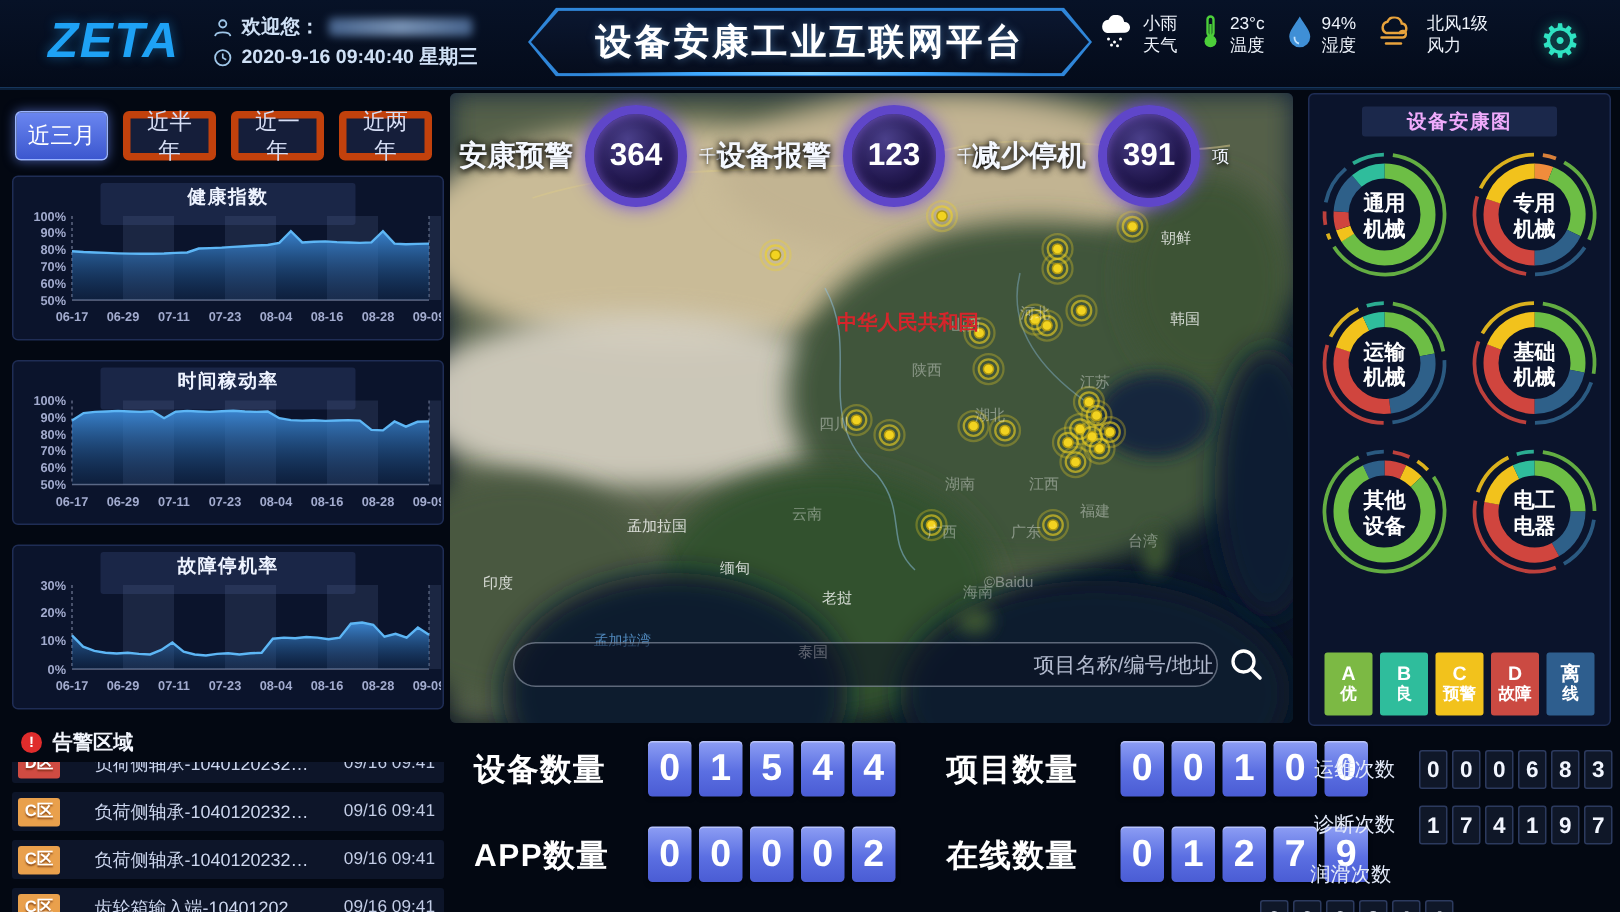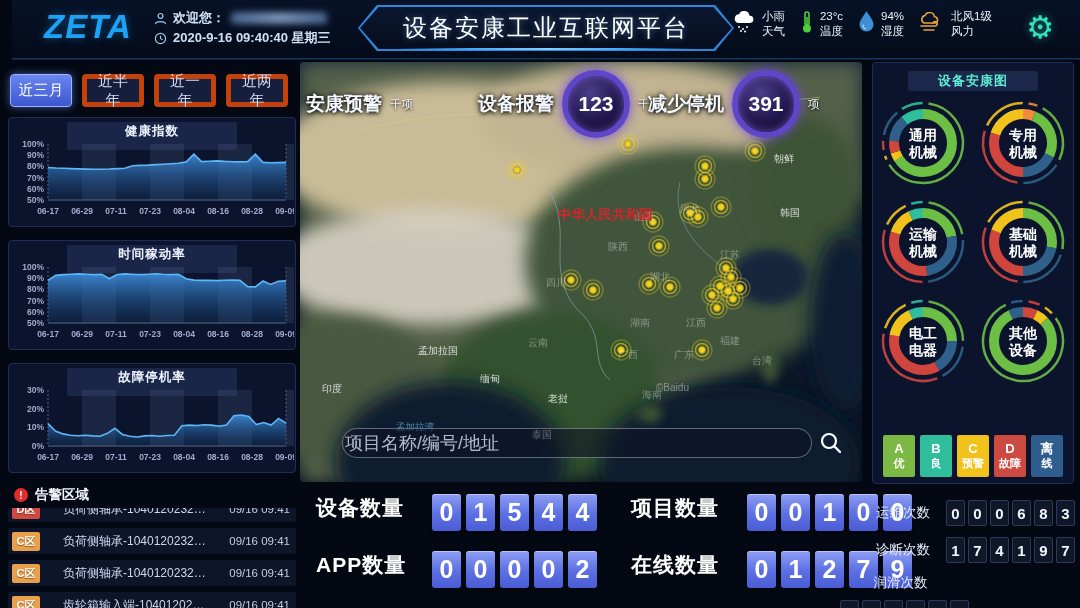--- a/index.html
+++ b/index.html
@@ -1,33 +1,33 @@
 <!DOCTYPE html>
 <html><head>
 <meta charset="utf-8">
 <style>
   html,body{margin:0;padding:0;background:#000;}
   .screen{position:relative;width:1080px;height:608px;background:#030812;overflow:hidden;
           font-family:"Liberation Sans","DejaVu Sans",sans-serif;color:#e8eefb;}
   
-  .hdr{position:absolute;top:0;left:12px;right:0;height:58px;
+  .hdr{position:absolute;top:0;left:0;right:0;height:58px;
        background:linear-gradient(180deg,#071227,#040b1a);
        border-bottom:1px solid #16365c;box-shadow:0 1px 0 #0a1f3a;padding-left:24px;}
   .logo{position:absolute;left:32px;top:8px;font-size:33px;font-weight:900;font-style:italic;
         color:#1ea2f5;letter-spacing:1px;text-shadow:0 0 8px rgba(30,160,245,.45);}
   .welcome{position:absolute;left:142px;top:8px;font-size:13px;color:#cfe0f5;line-height:20px;}
   .wrow{display:flex;align-items:center;gap:6px;font-weight:bold;}
   .blur-name{display:inline-block;width:96px;height:12px;border-radius:3px;
              background:linear-gradient(90deg,#51719e,#8aa7cc,#51719e);filter:blur(3px);opacity:.85;}
   .title-wrap{position:absolute;left:50%;top:5px;transform:translateX(-50%);width:376px;height:46px;
               background:#2f86d9;clip-path:polygon(5% 0%,95% 0%,100% 50%,95% 100%,5% 100%,0% 50%);}
   .title-in{position:absolute;inset:2px;background:linear-gradient(180deg,#0b1730,#060d1d);
             clip-path:polygon(5% 0%,95% 0%,100% 50%,95% 100%,5% 100%,0% 50%);
             display:flex;align-items:center;justify-content:center;}
-  .title-txt{font-size:24px;font-weight:normal;color:#fff;letter-spacing:2px;text-shadow:0 0 6px rgba(120,190,255,.5);text-align:right;}
+  .title-txt{font-size:24px;font-weight:bold;color:#fff;letter-spacing:2px;text-shadow:0 0 6px rgba(120,190,255,.5);text-align:right;}
   .title-deco{position:absolute;bottom:1px;left:50%;transform:translateX(-50%);width:300px;height:2px;
               background:linear-gradient(90deg,transparent,#3fa9ff,#7fd0ff,#3fa9ff,transparent);}
   .weather{position:absolute;right:88px;top:9px;display:flex;gap:15px;}
   .witem{display:flex;align-items:center;gap:6px;}
   .wtxt{display:flex;flex-direction:column;font-size:11.5px;line-height:1.3;color:#eef3fb;}
   .gear{position:absolute;right:26px;top:9px;font-size:31px;color:#2fe3c2;line-height:38px;cursor:pointer;
         text-shadow:0 0 8px rgba(47,227,194,.5);}
   
   .leftcol{position:absolute;left:8px;top:66px;width:288px;bottom:0;}
   .tabs{display:flex;gap:10px;margin:8px 0 10px 2px;}
@@ -63,37 +63,37 @@
   .stat-label{font-size:19px;font-weight:bold;color:#f4f8ff;text-shadow:0 1px 4px #000,0 0 6px rgba(0,0,0,.8);}
   .stat-ring{width:56px;height:56px;border-radius:50%;
              background:radial-gradient(circle at 40% 30%,#4a3f8a 0%,#241a52 50%,#120c33 78%);
              border:6px solid #5f46c9;box-shadow:0 0 12px rgba(110,70,230,.95),inset 0 0 8px rgba(160,120,255,.6);
              display:flex;align-items:center;justify-content:center;
              font-size:21px;font-weight:bold;color:#fff;}
   .stat-unit{font-size:11.5px;color:#eef2fb;text-shadow:0 1px 3px #000;}
   .search-wrap{position:absolute;left:42px;top:366px;width:470px;height:30px;}
   .search-input{width:100%;height:100%;box-sizing:border-box;border-radius:16px;
                 background:rgba(12,18,36,.55);border:1px solid rgba(230,238,255,.38);
-                color:#eef2fb;font-size:18px;text-align:left;outline:none;font-family:inherit;}
+                color:#eef2fb;font-size:14px;text-align:right;outline:none;font-family:inherit;}
   .search-input::placeholder{color:rgba(220,228,248,.8);}
   .search-ico{position:absolute;left:518px;top:368px;cursor:pointer;}
   
-  .cnt-row{position:absolute;left:316px;display:flex;}
+  .cnt-row{position:absolute;left:316px;display:flex;align-items:center;}
   .cnt-label{font-size:21px;font-weight:bold;color:#fff;letter-spacing:1px;width:116px;}
   .digits{display:flex;gap:5px;margin-right:34px;}
   .digit{width:29px;height:37px;border-radius:3px;display:flex;align-items:center;justify-content:center;
          background:linear-gradient(180deg,#8d9ef4 0%,#5b6fe2 55%,#4a5cd4 100%);
          box-shadow:inset 0 1px 0 rgba(255,255,255,.4),0 1px 3px rgba(0,0,0,.6);
          font-size:25px;font-weight:bold;color:#fff;}
   
   .rpanel{position:absolute;left:872px;top:62px;width:200px;height:420px;border-radius:4px;
           background:rgba(13,22,48,.88);border:1px solid #1f2d55;}
   .rtitle{position:absolute;top:8px;left:50%;transform:translateX(-50%);
           min-width:110px;height:20px;line-height:20px;text-align:center;background:rgba(44,60,105,.5);
-          border-radius:2px;font-size:13px;font-weight:bold;color:#5eead4;letter-spacing:1px;padding:0 10px;}
+          border-radius:2px;font-size:13px;font-weight:bold;color:#f0abfc;letter-spacing:1px;padding:0 10px;}
   .gauges{position:absolute;top:34px;left:0;right:0;display:grid;grid-template-columns:1fr 1fr;
           justify-items:center;row-gap:7px;}
   .gauge{position:relative;width:92px;height:92px;cursor:pointer;}
   .legend{position:absolute;left:10px;right:10px;top:372px;display:flex;gap:5px;}
   .lg{flex:1;height:42px;border-radius:2px;display:flex;flex-direction:column;align-items:center;
       justify-content:center;line-height:1.25;color:#fff;font-weight:bold;}
   .lg .g1{font-size:13px;} .lg .g2{font-size:11px;}
   .ops-row{position:absolute;left:876px;display:flex;align-items:center;gap:8px;}
   .ops-label{font-size:13.5px;color:#e4ebfa;width:62px;}
   .ops-digits{display:flex;gap:3px;}
@@ -497,20 +497,21 @@
           <text x="452" y="302" font-size="10" fill="rgba(255,255,255,.38)">台湾</text>
           <text x="342" y="336" font-size="10" fill="rgba(255,255,255,.38)">海南</text>
           <text x="258" y="157" font-size="13.5" font-weight="bold" fill="#d5252b">中华人民共和国</text>
           <text x="96" y="368" font-size="9.5" fill="#5b9bd5" opacity="0.85">孟加拉湾</text>
           <text x="356" y="329" font-size="10" fill="rgba(255,255,255,.4)">©Baidu</text>
         </g>
     </svg>
     <div id="statGroups">
         <div class="stat-g" style="left: 6px;">
           <span class="stat-label">安康预警</span>
+          <div class="stat-ring">364</div>
           <span class="stat-unit">千项</span>
         </div>
         <div class="stat-g" style="left: 178px;">
           <span class="stat-label">设备报警</span>
           <div class="stat-ring">123</div>
           <span class="stat-unit">千项</span>
         </div>
         <div class="stat-g" style="left: 348px;">
           <span class="stat-label">减少停机</span>
           <div class="stat-ring">391</div>
@@ -614,45 +615,45 @@
             <circle cx="46" cy="46" r="29" fill="none" stroke="#2e6089" stroke-width="10" stroke-dasharray="40.08672225980576 182.212373908208" transform="rotate(10.800000000000011 46 46)"></circle>
             <circle cx="46" cy="46" r="40" fill="none" stroke="#2e6089" stroke-width="2.5" opacity="0.9" stroke-dasharray="49.29203070318036 251.32741228718345" transform="rotate(18.80000000000001 46 46)"></circle>
             <circle cx="46" cy="46" r="29" fill="none" stroke="#d0453e" stroke-width="10" stroke-dasharray="56.485835911544484 182.212373908208" transform="rotate(90 46 46)"></circle>
             <circle cx="46" cy="46" r="40" fill="none" stroke="#d0453e" stroke-width="2.5" opacity="0.9" stroke-dasharray="71.91149780902687 251.32741228718345" transform="rotate(98 46 46)"></circle>
             <circle cx="46" cy="46" r="29" fill="none" stroke="#f2c21c" stroke-width="10" stroke-dasharray="34.62035104255952 182.212373908208" transform="rotate(201.60000000000002 46 46)"></circle>
             <circle cx="46" cy="46" r="40" fill="none" stroke="#f2c21c" stroke-width="2.5" opacity="0.9" stroke-dasharray="41.752208334564855 251.32741228718345" transform="rotate(209.60000000000002 46 46)"></circle>
             <text x="46" y="43" text-anchor="middle" font-size="14" font-weight="bold" fill="#fff">基础</text>
             <text x="46" y="60" text-anchor="middle" font-size="14" font-weight="bold" fill="#fff">机械</text>
           </svg></div>
         <div class="gauge"><svg width="92" height="92" viewBox="0 0 92 92">
+            <circle cx="46" cy="46" r="29" fill="none" stroke="#d0453e" stroke-width="10" stroke-dasharray="12.754866173574563 182.212373908208" transform="rotate(-90 46 46)"></circle>
+            <circle cx="46" cy="46" r="40" fill="none" stroke="#d0453e" stroke-width="2.5" opacity="0.9" stroke-dasharray="11.592918860102841 251.32741228718345" transform="rotate(-82 46 46)"></circle>
+            <circle cx="46" cy="46" r="29" fill="none" stroke="#f2c21c" stroke-width="10" stroke-dasharray="10.93274243449248 182.212373908208" transform="rotate(-64.8 46 46)"></circle>
+            <circle cx="46" cy="46" r="40" fill="none" stroke="#f2c21c" stroke-width="2.5" opacity="0.9" stroke-dasharray="9.079644737231007 251.32741228718345" transform="rotate(-56.8 46 46)"></circle>
+            <circle cx="46" cy="46" r="29" fill="none" stroke="#6dbe45" stroke-width="10" stroke-dasharray="145.7698991265664 182.212373908208" transform="rotate(-43.199999999999996 46 46)"></circle>
+            <circle cx="46" cy="46" r="40" fill="none" stroke="#6dbe45" stroke-width="2.5" opacity="0.9" stroke-dasharray="195.06192982974676 251.32741228718345" transform="rotate(-35.199999999999996 46 46)"></circle>
+            <circle cx="46" cy="46" r="29" fill="none" stroke="#2e6089" stroke-width="10" stroke-dasharray="12.754866173574563 182.212373908208" transform="rotate(244.8 46 46)"></circle>
+            <circle cx="46" cy="46" r="40" fill="none" stroke="#2e6089" stroke-width="2.5" opacity="0.9" stroke-dasharray="11.592918860102841 251.32741228718345" transform="rotate(252.8 46 46)"></circle>
+            <text x="46" y="43" text-anchor="middle" font-size="14" font-weight="bold" fill="#fff">其他</text>
+            <text x="46" y="60" text-anchor="middle" font-size="14" font-weight="bold" fill="#fff">设备</text>
+          </svg></div>
+        <div class="gauge"><svg width="92" height="92" viewBox="0 0 92 92">
             <circle cx="46" cy="46" r="29" fill="none" stroke="#6dbe45" stroke-width="10" stroke-dasharray="45.553093477052 182.212373908208" transform="rotate(-90 46 46)"></circle>
             <circle cx="46" cy="46" r="40" fill="none" stroke="#6dbe45" stroke-width="2.5" opacity="0.9" stroke-dasharray="56.83185307179586 251.32741228718345" transform="rotate(-82 46 46)"></circle>
             <circle cx="46" cy="46" r="29" fill="none" stroke="#2e6089" stroke-width="10" stroke-dasharray="30.976103564395363 182.212373908208" transform="rotate(0 46 46)"></circle>
             <circle cx="46" cy="46" r="40" fill="none" stroke="#2e6089" stroke-width="2.5" opacity="0.9" stroke-dasharray="36.725660088821186 251.32741228718345" transform="rotate(8 46 46)"></circle>
             <circle cx="46" cy="46" r="29" fill="none" stroke="#d0453e" stroke-width="10" stroke-dasharray="65.59645460695488 182.212373908208" transform="rotate(61.20000000000002 46 46)"></circle>
             <circle cx="46" cy="46" r="40" fill="none" stroke="#d0453e" stroke-width="2.5" opacity="0.9" stroke-dasharray="84.47786842338604 251.32741228718345" transform="rotate(69.20000000000002 46 46)"></circle>
             <circle cx="46" cy="46" r="29" fill="none" stroke="#f2c21c" stroke-width="10" stroke-dasharray="27.331856086231202 182.212373908208" transform="rotate(190.8 46 46)"></circle>
             <circle cx="46" cy="46" r="40" fill="none" stroke="#f2c21c" stroke-width="2.5" opacity="0.9" stroke-dasharray="31.699111843077517 251.32741228718345" transform="rotate(198.8 46 46)"></circle>
             <circle cx="46" cy="46" r="29" fill="none" stroke="#2fbd9c" stroke-width="10" stroke-dasharray="12.754866173574563 182.212373908208" transform="rotate(244.8 46 46)"></circle>
             <circle cx="46" cy="46" r="40" fill="none" stroke="#2fbd9c" stroke-width="2.5" opacity="0.9" stroke-dasharray="11.592918860102841 251.32741228718345" transform="rotate(252.8 46 46)"></circle>
             <text x="46" y="43" text-anchor="middle" font-size="14" font-weight="bold" fill="#fff">电工</text>
             <text x="46" y="60" text-anchor="middle" font-size="14" font-weight="bold" fill="#fff">电器</text>
           </svg></div>
-        <div class="gauge"><svg width="92" height="92" viewBox="0 0 92 92">
-            <circle cx="46" cy="46" r="29" fill="none" stroke="#d0453e" stroke-width="10" stroke-dasharray="12.754866173574563 182.212373908208" transform="rotate(-90 46 46)"></circle>
-            <circle cx="46" cy="46" r="40" fill="none" stroke="#d0453e" stroke-width="2.5" opacity="0.9" stroke-dasharray="11.592918860102841 251.32741228718345" transform="rotate(-82 46 46)"></circle>
-            <circle cx="46" cy="46" r="29" fill="none" stroke="#f2c21c" stroke-width="10" stroke-dasharray="10.93274243449248 182.212373908208" transform="rotate(-64.8 46 46)"></circle>
-            <circle cx="46" cy="46" r="40" fill="none" stroke="#f2c21c" stroke-width="2.5" opacity="0.9" stroke-dasharray="9.079644737231007 251.32741228718345" transform="rotate(-56.8 46 46)"></circle>
-            <circle cx="46" cy="46" r="29" fill="none" stroke="#6dbe45" stroke-width="10" stroke-dasharray="145.7698991265664 182.212373908208" transform="rotate(-43.199999999999996 46 46)"></circle>
-            <circle cx="46" cy="46" r="40" fill="none" stroke="#6dbe45" stroke-width="2.5" opacity="0.9" stroke-dasharray="195.06192982974676 251.32741228718345" transform="rotate(-35.199999999999996 46 46)"></circle>
-            <circle cx="46" cy="46" r="29" fill="none" stroke="#2e6089" stroke-width="10" stroke-dasharray="12.754866173574563 182.212373908208" transform="rotate(244.8 46 46)"></circle>
-            <circle cx="46" cy="46" r="40" fill="none" stroke="#2e6089" stroke-width="2.5" opacity="0.9" stroke-dasharray="11.592918860102841 251.32741228718345" transform="rotate(252.8 46 46)"></circle>
-            <text x="46" y="43" text-anchor="middle" font-size="14" font-weight="bold" fill="#fff">其他</text>
-            <text x="46" y="60" text-anchor="middle" font-size="14" font-weight="bold" fill="#fff">设备</text>
-          </svg></div>
       </div>
     <div class="legend" id="legend">
         <div class="lg" style="background: rgb(124, 185, 68);">
           <span class="g1">A</span>
           <span class="g2">优</span>
         </div>
         <div class="lg" style="background: rgb(47, 189, 156);">
           <span class="g1">B</span>
           <span class="g2">良</span>
         </div>

